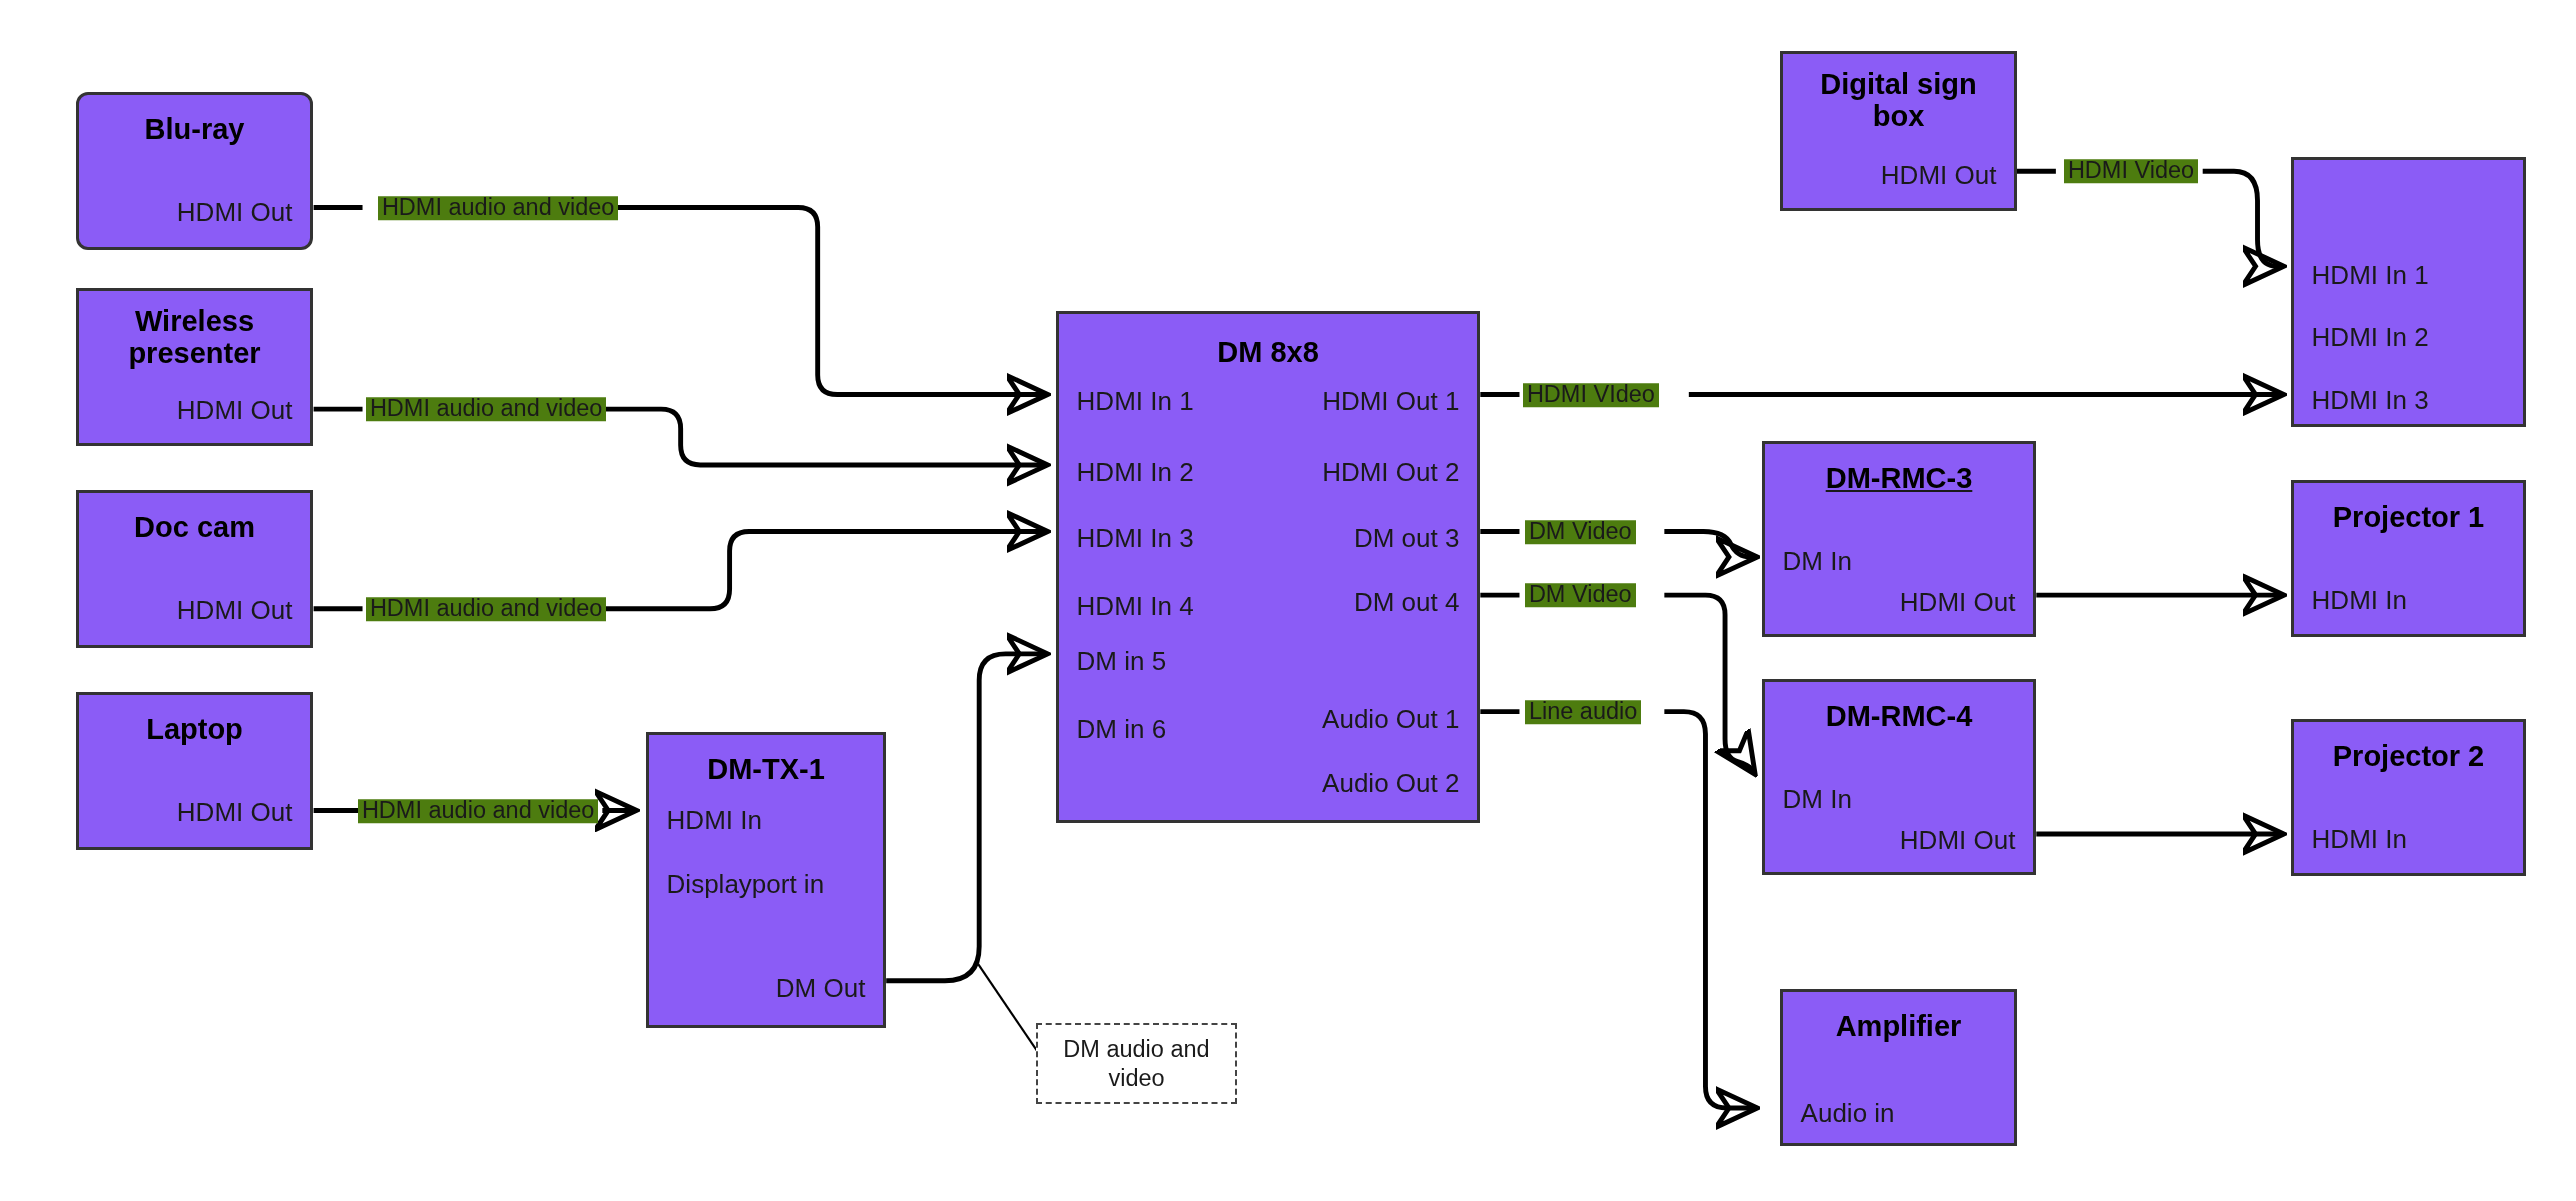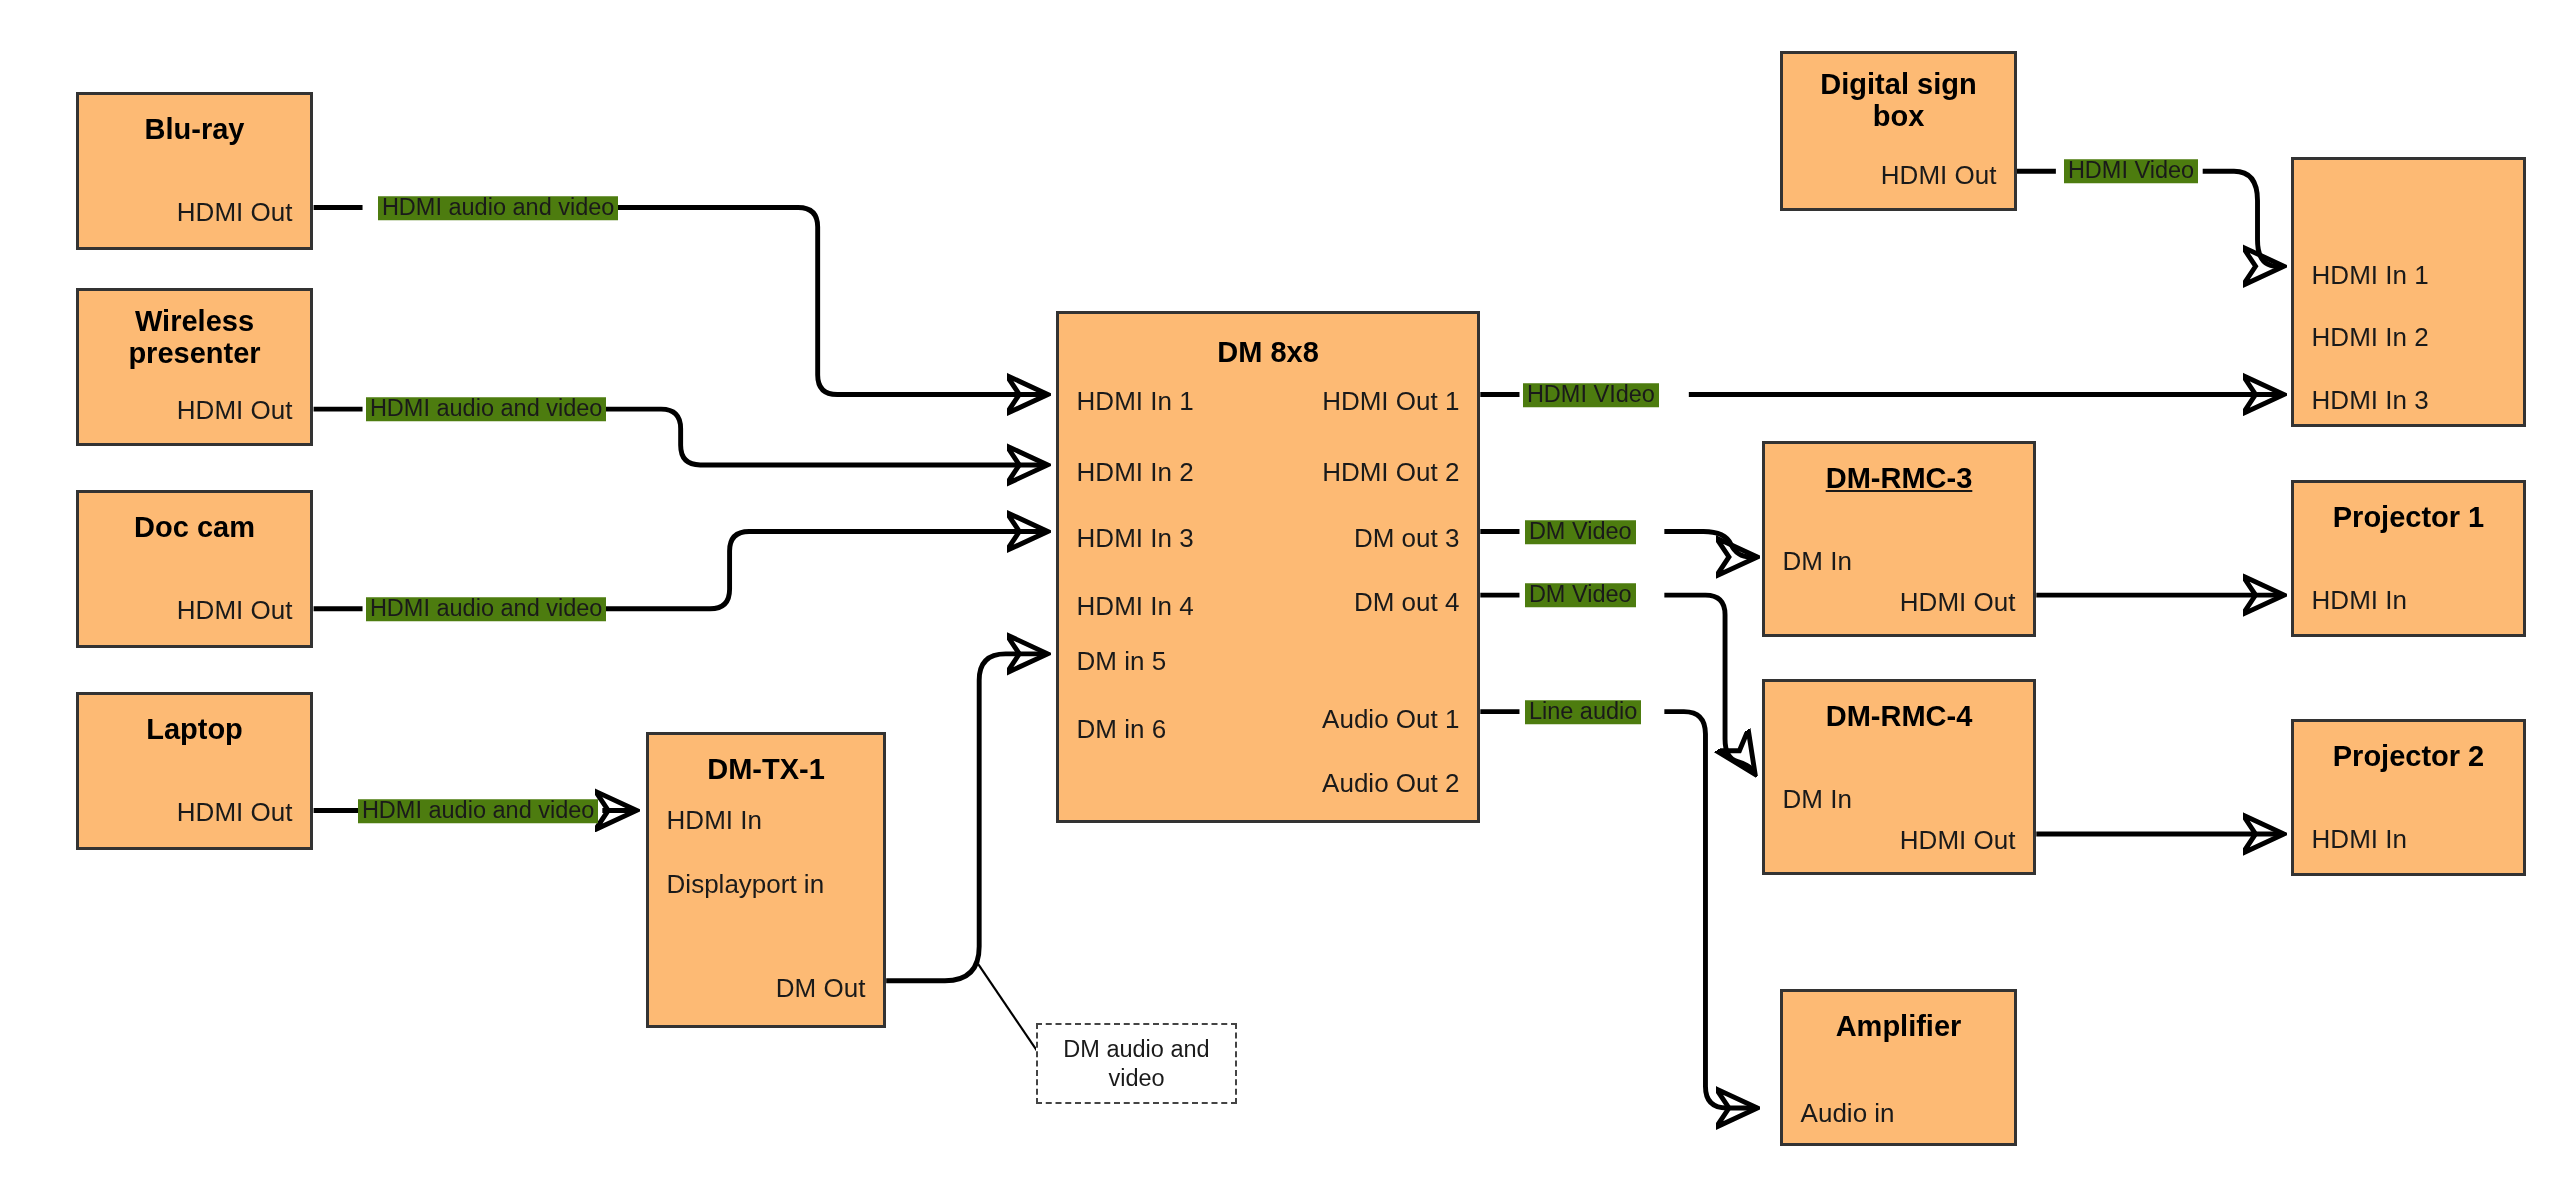--- a/index.html
+++ b/index.html
@@ -17,21 +17,21 @@
     width: 2576px;
     height: 1201px;
     background: #ffffff;
     overflow: hidden;
   }
   
   .device-box {
     position: absolute;
     box-sizing: border-box;
     border: 3.9px solid #333333;
-    background: #fdba74;
+    background: #8b5cf6;
     display: flex;
     flex-direction: column;
   }
   .device-title {
     text-align: center;
     font-weight: bold;
     font-size: 29px;
     line-height: 1.12;
     color: #000000;
     white-space: pre-line;
@@ -122,21 +122,21 @@
 
     <path class="wire" d="M1512,608 L1552,608 M1700,608 L1742,608 Q1762,608 1762,628 L1762,755 Q1762,775 1775,778 Q1786,781 1790,787" marker-end="url(#arrow)"></path>
 
     <path class="wire" d="M1512,727 L1552,727 M1700,727 L1720,727 Q1742,727 1742,750 L1742,1110 Q1742,1132 1764,1132 L1790,1132" marker-end="url(#arrow)"></path>
 
     <path class="wire" d="M2080,608 L2328,608" marker-end="url(#arrow)"></path>
 
     <path class="wire" d="M2080,852 L2328,852" marker-end="url(#arrow)"></path>
   </svg>
 
-  <div class="device-box" style="left:76px; top:92px; width:237px; height:158px;">
+  <div class="device-box" style="left:76px; top:92px; width:237px; height:158px;border-radius:12px;">
     <div class="device-title" style="margin-top:17.6px;">Blu-ray</div>
     <div class="port right" style="top:104px;">HDMI Out</div>
   </div>
 
   <div class="device-box" style="left:76px; top:288px; width:237px; height:158px;">
     <div class="device-title" style="margin-top:13.7px;">Wireless
 presenter</div>
     <div class="port right" style="top:106px;">HDMI Out</div>
   </div>
 

